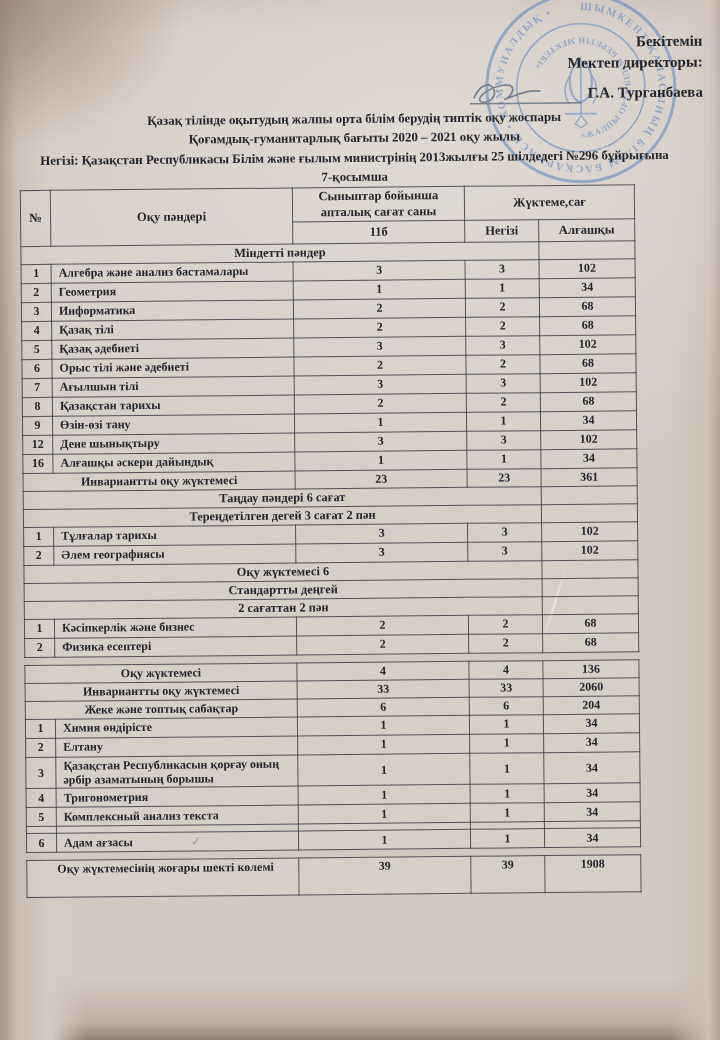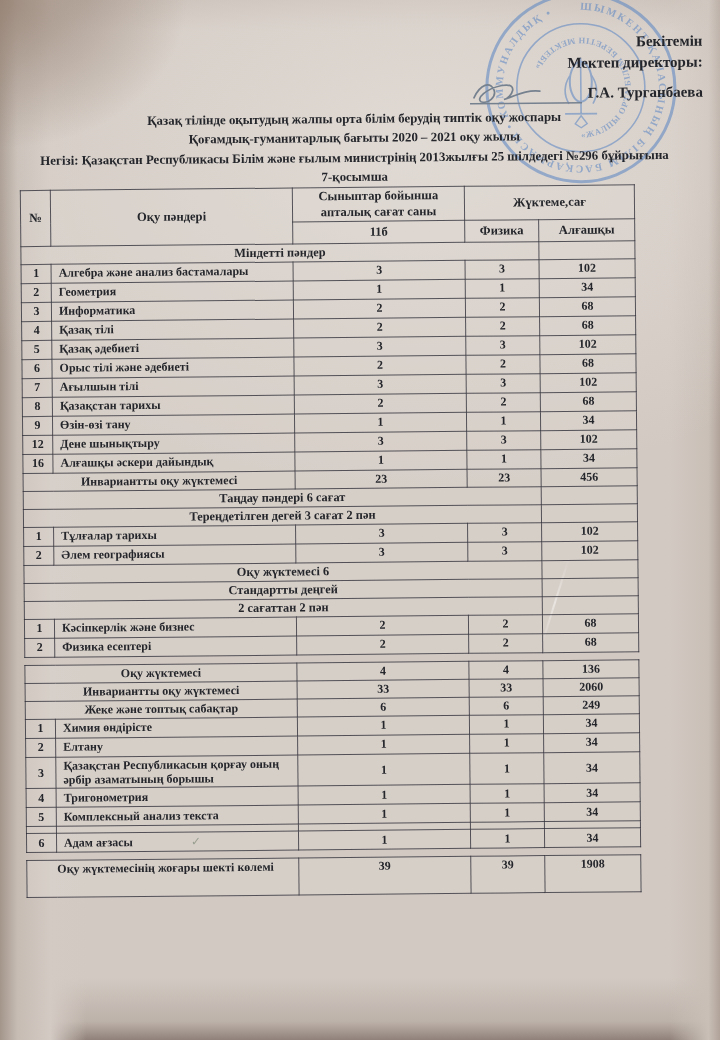--- a/index.html
+++ b/index.html
@@ -108,21 +108,21 @@
         </colgroup>
       <thead>
         <tr>
           <th class="h-top" rowspan="2">№</th>
           <th rowspan="2">Оқу пәндері</th>
           <th>Сыныптар бойынша апталық сағат саны</th>
           <th colspan="2">Жүктеме,сағ</th>
         </tr>
         <tr>
           <th class="h-sub">11б</th>
-          <th>Физика</th>
+          <th>Негізі</th>
           <th>Алғашқы</th>
         </tr>
       </thead>
       <tbody>
           <tr class="row-section">
             <td class="c-section" colspan="4">Міндетті  пәндер</td>
             <td class="c-val"></td>
           </tr>
           <tr class="row-subject">
             <td class="c-num">1</td>
@@ -198,21 +198,21 @@
             <td class="c-num">16</td>
             <td class="c-subject">Алғашқы әскери дайындық</td>
             <td class="c-val">1</td>
             <td class="c-val">1</td>
             <td class="c-val">34</td>
           </tr>
           <tr class="row-total">
             <td class="c-total" colspan="2">Инвариантты оқу жүктемесі</td>
             <td class="c-val">23</td>
             <td class="c-val">23</td>
-            <td class="c-val">456</td>
+            <td class="c-val">361</td>
           </tr>
           <tr class="row-section">
             <td class="c-section" colspan="4">Таңдау пәндері 6 сағат</td>
             <td class="c-val"></td>
           </tr>
           <tr class="row-section">
             <td class="c-section" colspan="4">Тереңдетілген дегей 3 сағат 2 пән</td>
             <td class="c-val"></td>
           </tr>
           <tr class="row-subject">
@@ -276,21 +276,21 @@
           <tr class="row-total">
             <td class="c-total" colspan="2">Инвариантты оқу жүктемесі</td>
             <td class="c-val">33</td>
             <td class="c-val">33</td>
             <td class="c-val">2060</td>
           </tr>
           <tr class="row-total">
             <td class="c-total" colspan="2">Жеке және топтық сабақтар</td>
             <td class="c-val">6</td>
             <td class="c-val">6</td>
-            <td class="c-val">249</td>
+            <td class="c-val">204</td>
           </tr>
           <tr class="row-subject">
             <td class="c-num">1</td>
             <td class="c-subject">Химия өндірісте</td>
             <td class="c-val">1</td>
             <td class="c-val">1</td>
             <td class="c-val">34</td>
           </tr>
           <tr class="row-subject">
             <td class="c-num">2</td>

